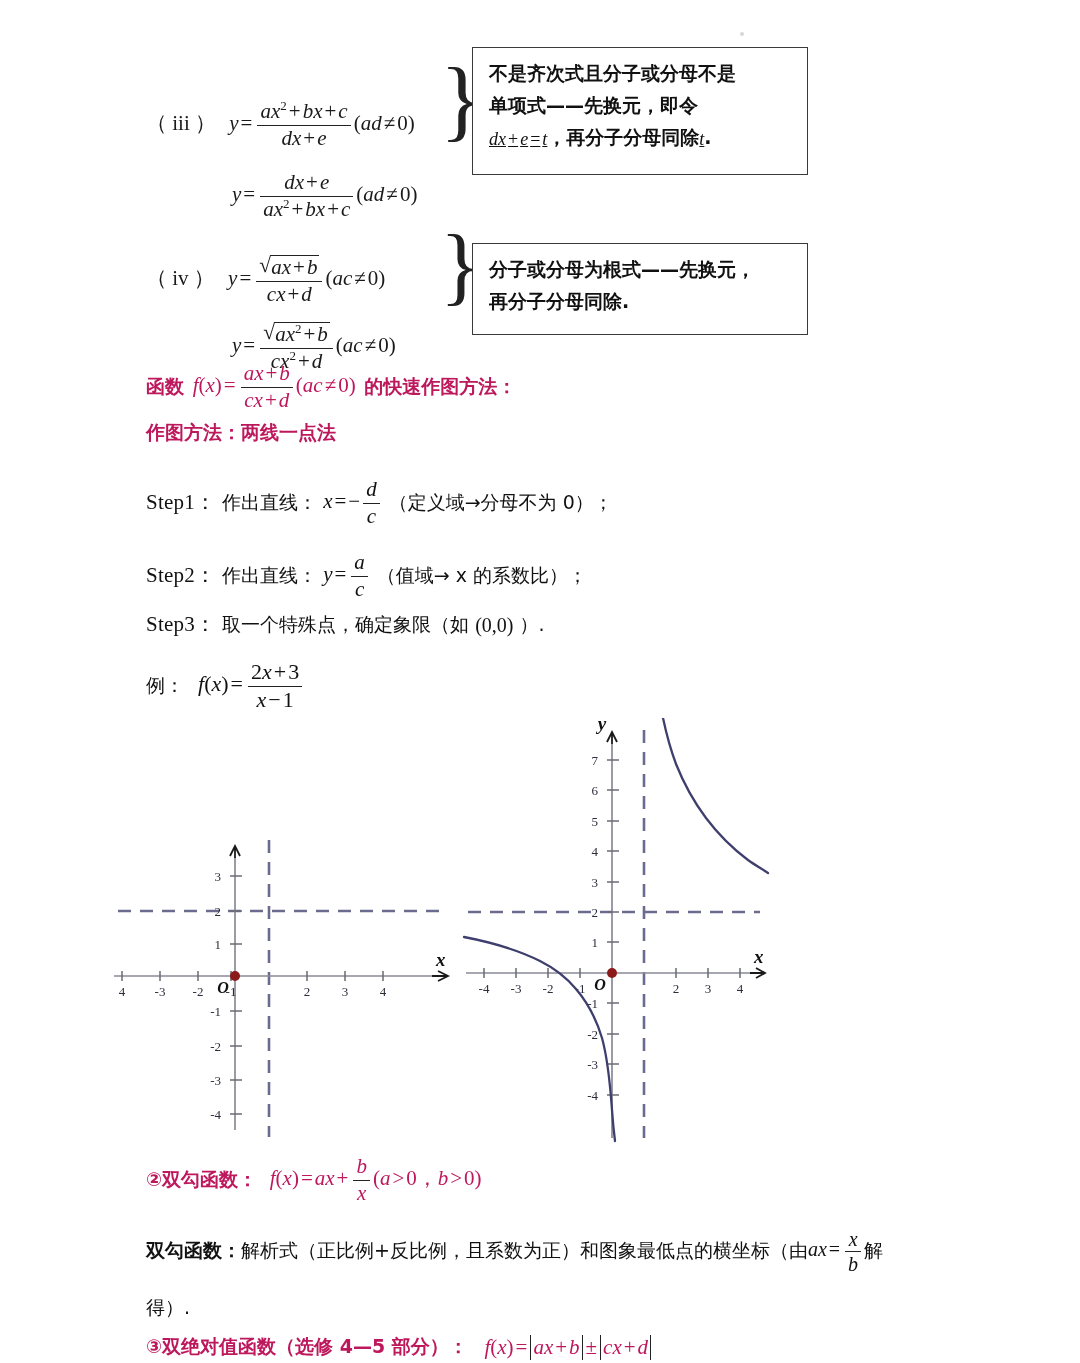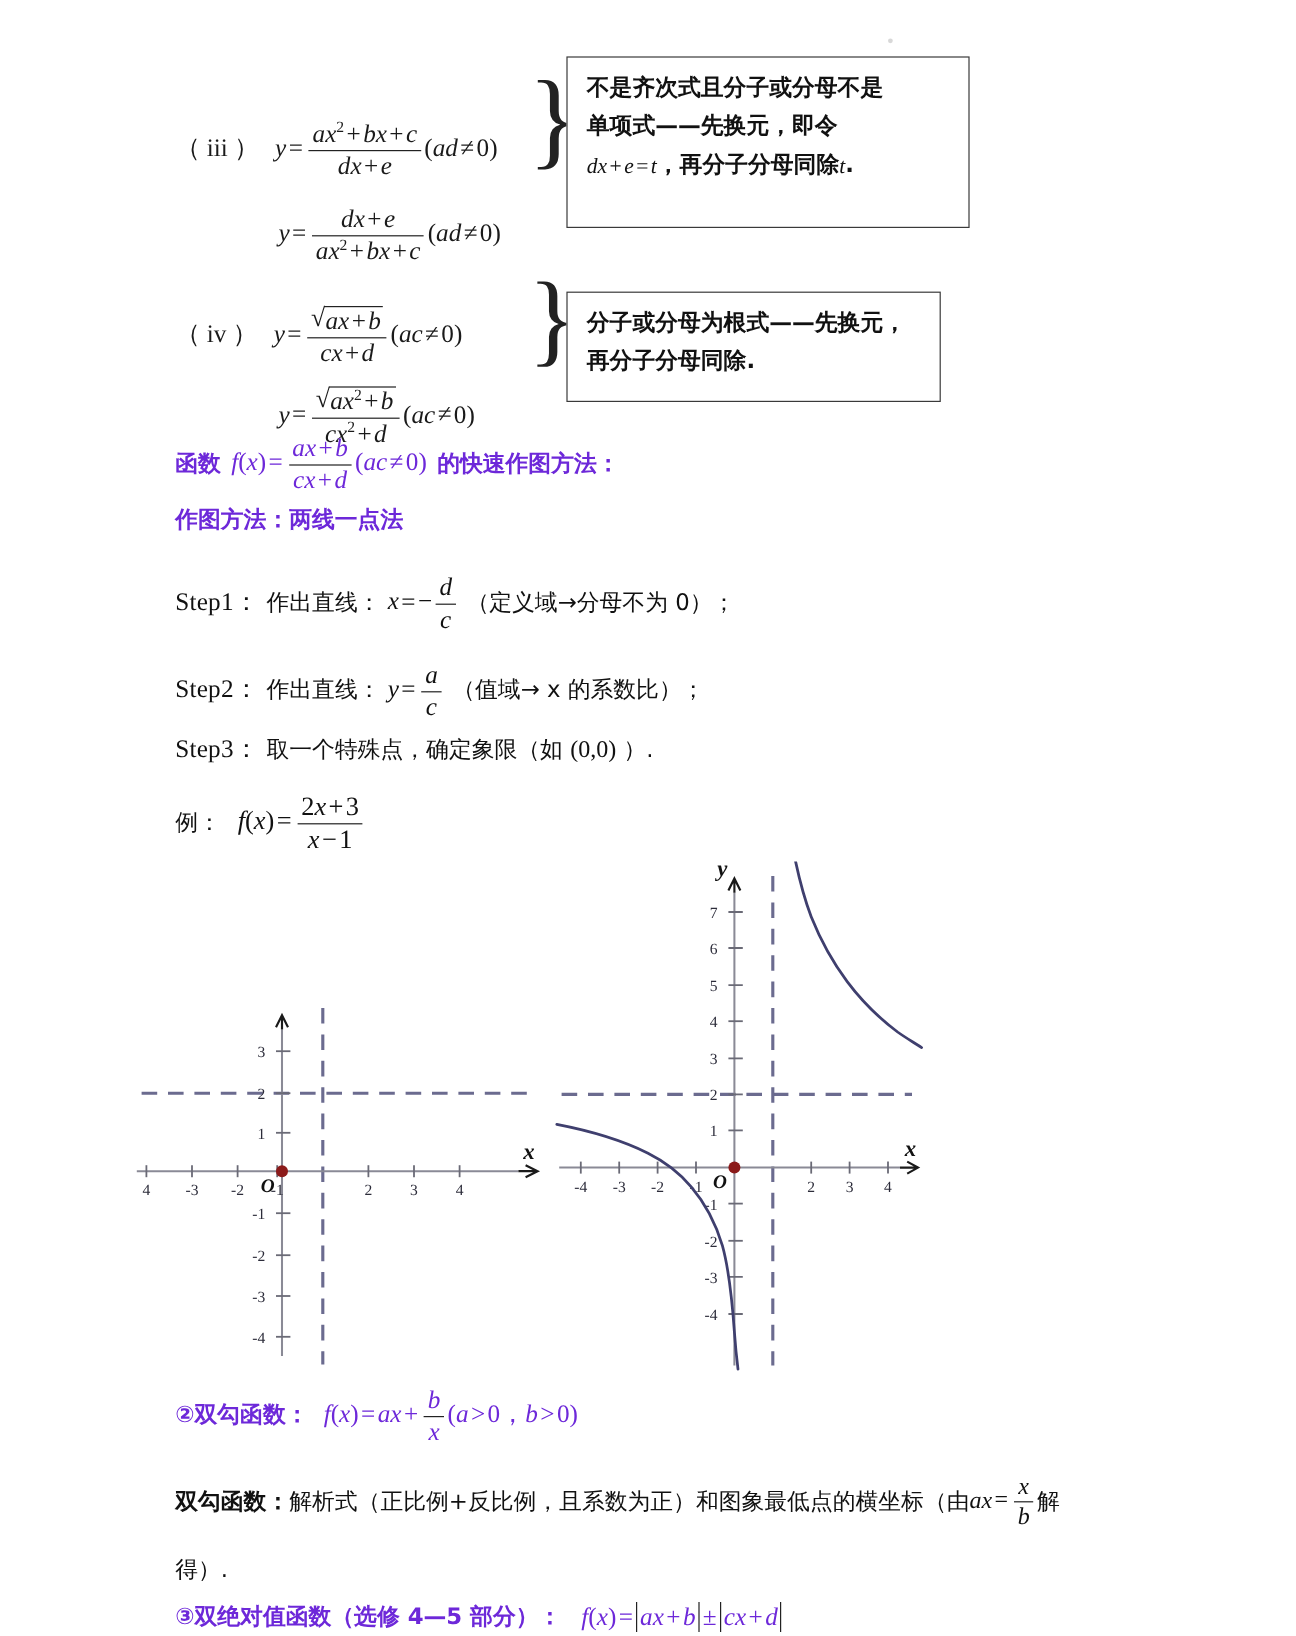--- a/index.html
+++ b/index.html
@@ -64,36 +64,36 @@
     padding: 9px 14px 9px 16px;
   }
   .note-box .nline {
     font-family: "DejaVu Sans", "Liberation Sans", sans-serif;
     font-weight: bold;
     font-size: 19px;
     line-height: 32px;
     color: #111;
     white-space: nowrap;
   }
-  .note-box .nline .math { font-weight: normal; font-size: 18px; }
+  .note-box .nline .math { font-weight: normal; font-size: 18px; text-decoration: underline; }
 
   
   .brace {
     position: absolute;
     font-family: "Liberation Serif", serif;
     color: #222;
     line-height: 1;
   }
 
   .heading {
     position: absolute;
     font-family: "DejaVu Sans", "Liberation Sans", sans-serif;
     font-weight: bold;
     font-size: 19px;
-    color: #6d28d9;
+    color: #be185d;
     white-space: nowrap;
   }
   .para {
     position: absolute;
     font-family: "DejaVu Sans", "Liberation Sans", sans-serif;
     font-size: 19px;
     color: #111;
     white-space: nowrap;
   }
   .para .math, .heading .math { font-family: "Liberation Serif", serif; font-weight: normal; }
@@ -143,21 +143,21 @@
   </div>
 
   <div class="formula-line" style="left:232px; top:134px;">
     <span class="math">
       <span class="mi">y</span><span class="mo">=</span><span class="frac"><span class="num"><span class="mi">dx</span><span class="mo">+</span><span class="mi">e</span></span><span class="den"><span class="mi">ax</span><sup class="pwn">2</sup><span class="mo">+</span><span class="mi">bx</span><span class="mo">+</span><span class="mi">c</span></span></span><span class="mn">(</span><span class="mi">ad</span><span class="mo">≠</span><span class="mn">0)</span>
     </span>
   </div>
 
   <div class="brace" style="left:440px; top:55px; font-size:90px;">}</div>
 
-  <div class="note-box" style="left:472px; top:47px; width:336px; height:143px;">
+  <div class="note-box" style="left:472px; top:47px; width:336px; height:128px;">
     <div class="nline cn">不是齐次式且分子或分母不是</div>
     <div class="nline cn">单项式——先换元，即令</div>
     <div class="nline cn">
       <span class="math"><span class="mi">dx</span><span class="mo">+</span><span class="mi">e</span><span class="mo">=</span><span class="mi">t</span></span><span>，再分子分母同除</span><span class="math"><span class="mi">t</span></span><span>.</span>
     </div>
   </div>
 
   <div class="formula-line" style="left:146px; top:218px;">
     <span class="label-roman">（ iv ）</span>
     <span class="math" style="margin-left:8px;">
@@ -166,21 +166,21 @@
   </div>
 
   <div class="formula-line" style="left:232px; top:285px;">
     <span class="math">
       <span class="mi">y</span><span class="mo">=</span><span class="frac"><span class="num"><span class="sqrt"><span class="rad"><span class="mi">ax</span><sup class="pwn">2</sup><span class="mo">+</span><span class="mi">b</span></span></span></span><span class="den"><span class="mi">cx</span><sup class="pwn">2</sup><span class="mo">+</span><span class="mi">d</span></span></span><span class="mn">(</span><span class="mi">ac</span><span class="mo">≠</span><span class="mn">0)</span>
     </span>
   </div>
 
   <div class="brace" style="left:440px; top:222px; font-size:86px;">}</div>
 
-  <div class="note-box" style="left:472px; top:243px; width:312px; height:92px;">
+  <div class="note-box" style="left:472px; top:243px; width:336px; height:92px;">
     <div class="nline cn">分子或分母为根式——先换元，</div>
     <div class="nline cn">再分子分母同除.</div>
   </div>
 
   <div class="heading" style="left:146px; top:362px;">
     <span>函数</span>
     <span class="math" style="font-size:21px; margin:0 2px;">
       <span class="mi">f</span><span class="mn">(</span><span class="mi">x</span><span class="mn">)</span><span class="mo">=</span><span class="frac"><span class="num"><span class="mi">ax</span><span class="mo">+</span><span class="mi">b</span></span><span class="den"><span class="mi">cx</span><span class="mo">+</span><span class="mi">d</span></span></span><span class="mn">(</span><span class="mi">ac</span><span class="mo">≠</span><span class="mn">0)</span>
     </span>
     <span>的快速作图方法：</span>

